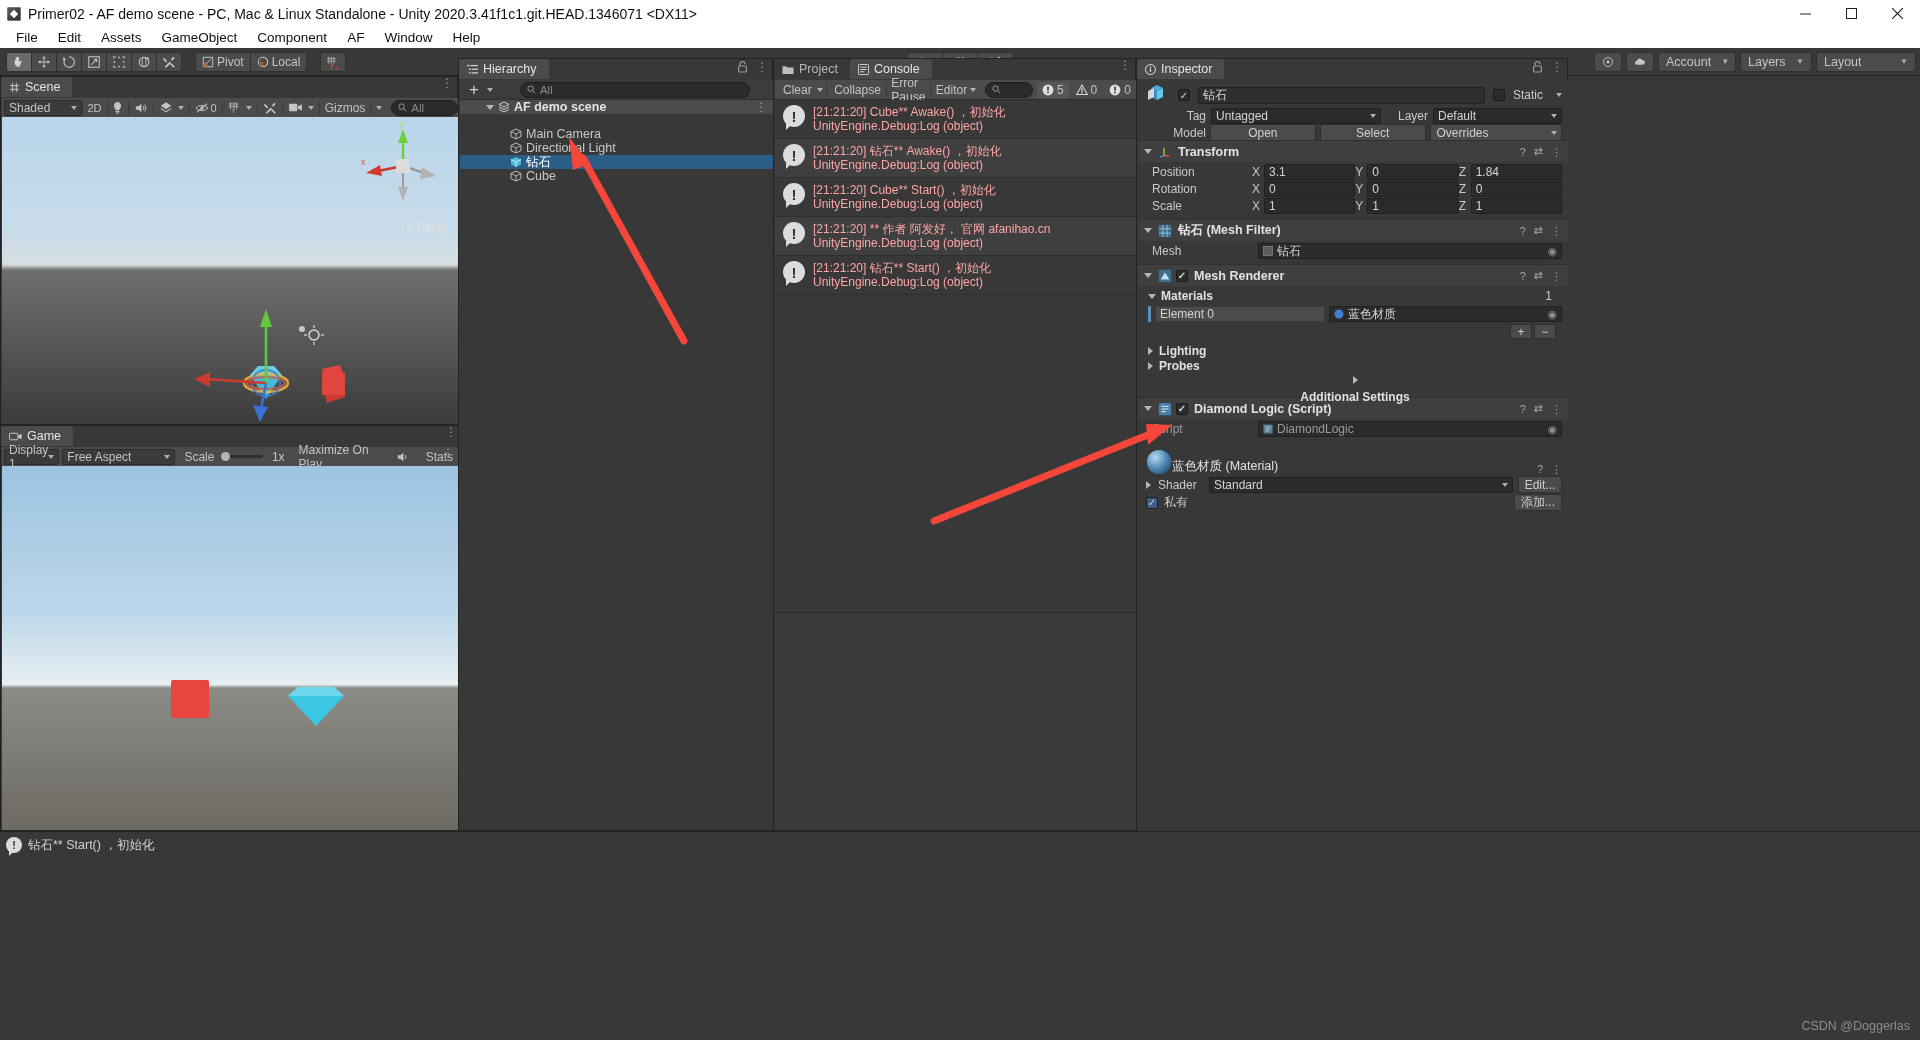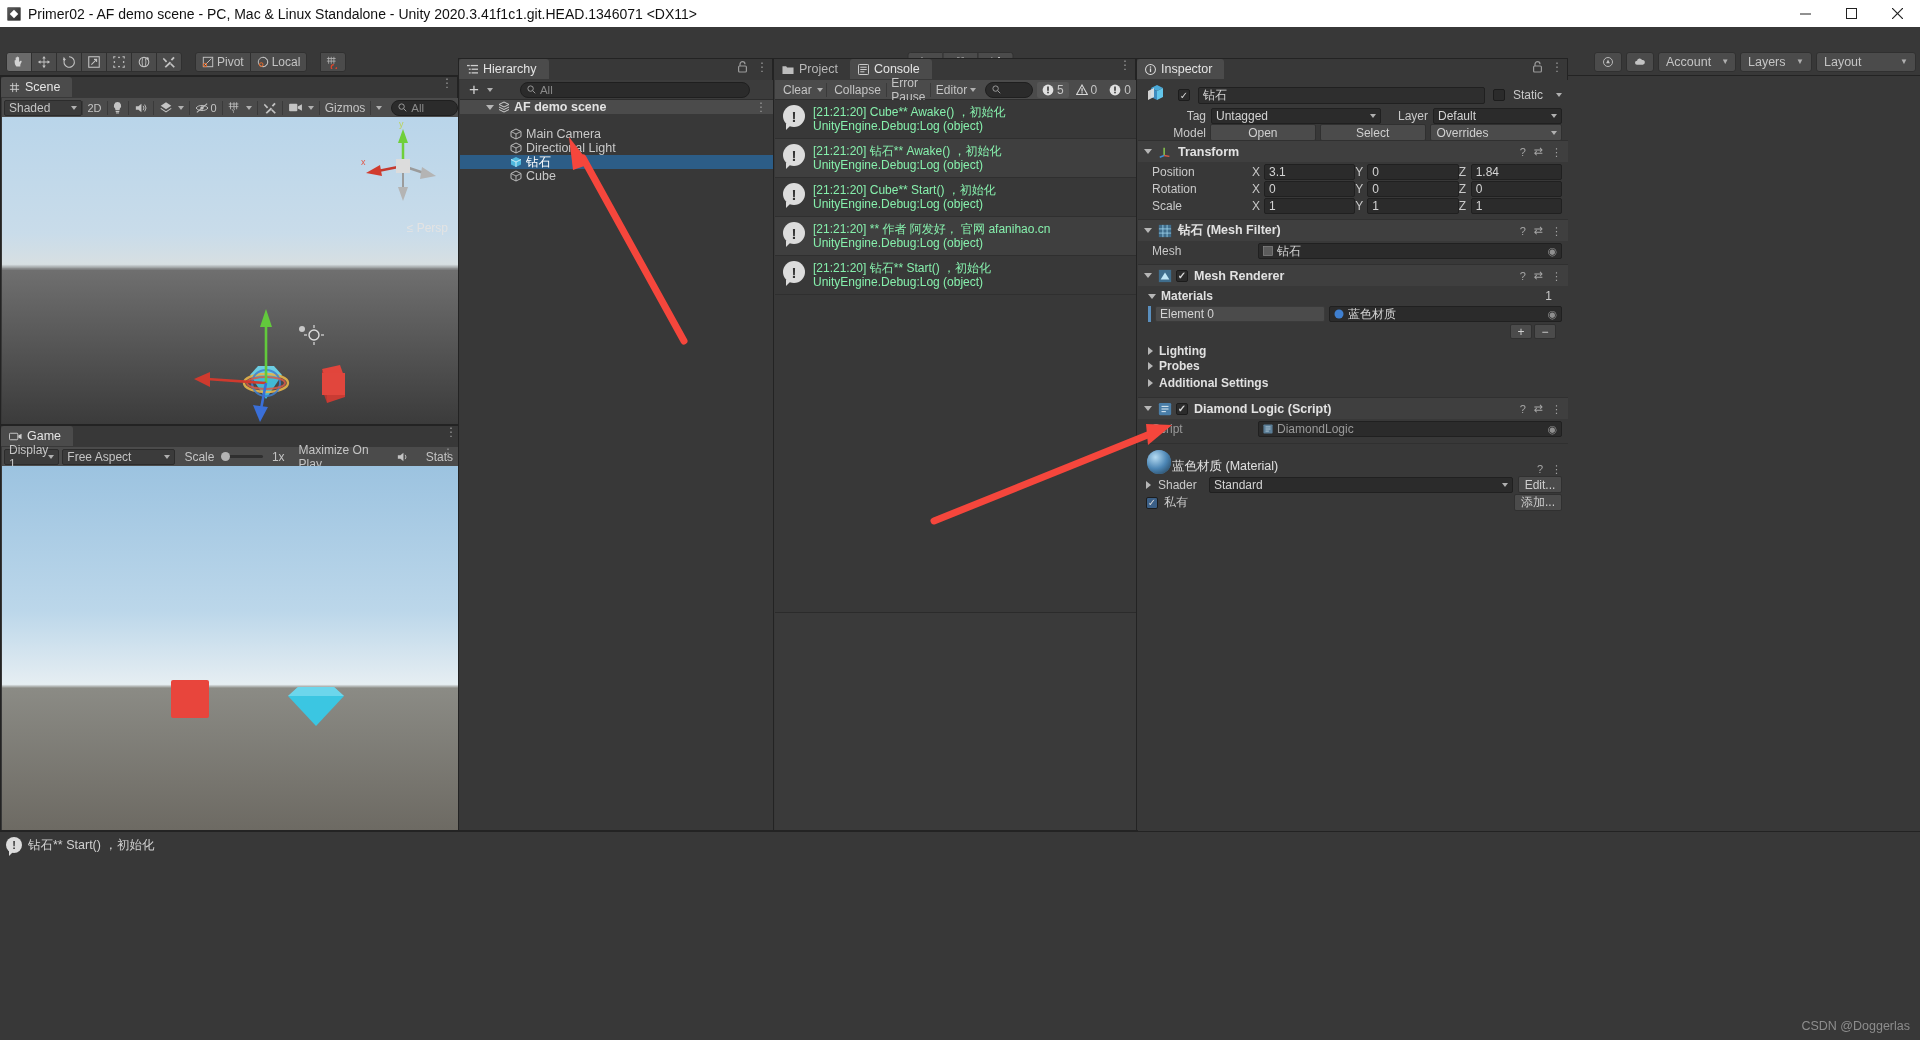--- a/index.html
+++ b/index.html
@@ -113,21 +113,21 @@
 
   
   #cons-panel{ left:773px; top:58px; width:363px; height:773px; }
   .log{ display:flex; gap:8px; padding:5px 6px 5px 8px; border-bottom:1px solid #2f2f2f; }
   .log.alt{ background:#3f3f3f; }
   .log-ico{ width:22px;height:22px;border-radius:50%;background:#dcdcdc;color:#333;
             display:flex;align-items:center;justify-content:center;font-weight:bold;font-size:15px;
             flex:0 0 22px; position:relative;}
   .log-ico:after{content:"";position:absolute;left:3px;bottom:-3px;width:6px;height:6px;background:#dcdcdc;
             clip-path:polygon(0 0,100% 0,0 100%);}
-  .log-txt{ font-size:12px; line-height:14px; color:#86efac; }
+  .log-txt{ font-size:12px; line-height:14px; color:#fca5a5; }
 
   
   #insp-panel{ left:1136px; top:58px; width:432px; height:773px; }
   .insp-body{ position:absolute; left:1px; top:21px; width:430px; height:751px; overflow:hidden; background:#383838; }
   .row{ display:flex; align-items:center; height:17px; font-size:12px; }
   .lbl{ color:#c9c9c9; }
   .field{ background:#2b2b2b; border:1px solid #202020; border-radius:2px; height:16px;
           display:flex; align-items:center; padding:0 4px; color:#d4d4d4; font-size:12px; }
   .btnbar{ background:#4b4b4b; border:1px solid #303030; border-radius:2px; height:17px;
            display:flex;align-items:center;justify-content:center;font-size:12px;color:#cfcfcf;}
@@ -173,20 +173,30 @@
       </div>
       <div class="win-btn close">
         <svg width="11" height="11" viewBox="0 0 11 11">
             <line x1="0" y1="0" x2="11" y2="11" stroke="#222" stroke-width="1.2"></line>
             <line x1="11" y1="0" x2="0" y2="11" stroke="#222" stroke-width="1.2"></line>
           </svg>
       </div>
     </div>
   </div>
 
+  <div class="menubar">
+    <div class="mi">File</div>
+    <div class="mi">Edit</div>
+    <div class="mi">Assets</div>
+    <div class="mi">GameObject</div>
+    <div class="mi">Component</div>
+    <div class="mi">AF</div>
+    <div class="mi">Window</div>
+    <div class="mi">Help</div>
+  </div>
 
   <div class="toolbar">
     <div class="tbtn first active">
       <svg width="14" height="14" viewBox="0 0 16 16">
           <path d="M5 13 C3 11 3 8 3 6.5 C3 5.6 4.2 5.6 4.2 6.5 L4.2 8 L4.2 3.2 C4.2 2.3 5.5 2.3 5.5 3.2 L5.5 7.5 L5.5 2.3 C5.5 1.4 6.8 1.4 6.8 2.3 L6.8 7.5 L6.8 3 C6.8 2.1 8.1 2.1 8.1 3 L8.1 8 C9.4 6.5 10.6 6 11 7 C11.4 8 9.5 9.6 9.5 11.5 L9.5 13 Z" fill="#d2d2d2"></path>
         </svg>
     </div>
     <div class="tbtn">
       <svg width="14" height="14" viewBox="0 0 16 16">
           <path d="M8 1 L10 4 L6 4 Z M8 15 L10 12 L6 12 Z M1 8 L4 6 L4 10 Z M15 8 L12 6 L12 10 Z M7.5 4 h1 v8 h-1 Z M4 7.5 h8 v1 h-8 Z" fill="#c4c4c4"></path>
@@ -934,21 +944,21 @@
         </div>
       </div>
       <div class="row" style="padding:6px 6px 0 10px;gap:6px;">
         <span class="tri-r"></span>
         <span style="font-weight:bold;color:#e0e0e0;">Lighting</span>
       </div>
       <div class="row" style="padding:3px 6px 0 10px;gap:6px;">
         <span class="tri-r"></span>
         <span style="font-weight:bold;color:#e0e0e0;">Probes</span>
       </div>
-      <div class="row" style="padding:3px 6px 0 10px;gap:6px;">
+      <div class="row" style="padding:3px 6px 0 10px;gap:6px;flex-direction:column;">
         <span class="tri-r"></span>
         <span style="font-weight:bold;color:#e0e0e0;">Additional Settings</span>
       </div>
 
       <div class="comp-head" style="margin-top:7px;">
         <span class="tri"></span>
         <svg width="14" height="14" viewBox="0 0 16 16">
             <rect x="1" y="1" width="14" height="14" rx="1.5" fill="#4a7ea8"></rect>
             <path d="M4 5 h8 M4 8 h8 M4 11 h5" stroke="#e5f2fa" stroke-width="1.1"></path>
           </svg>

